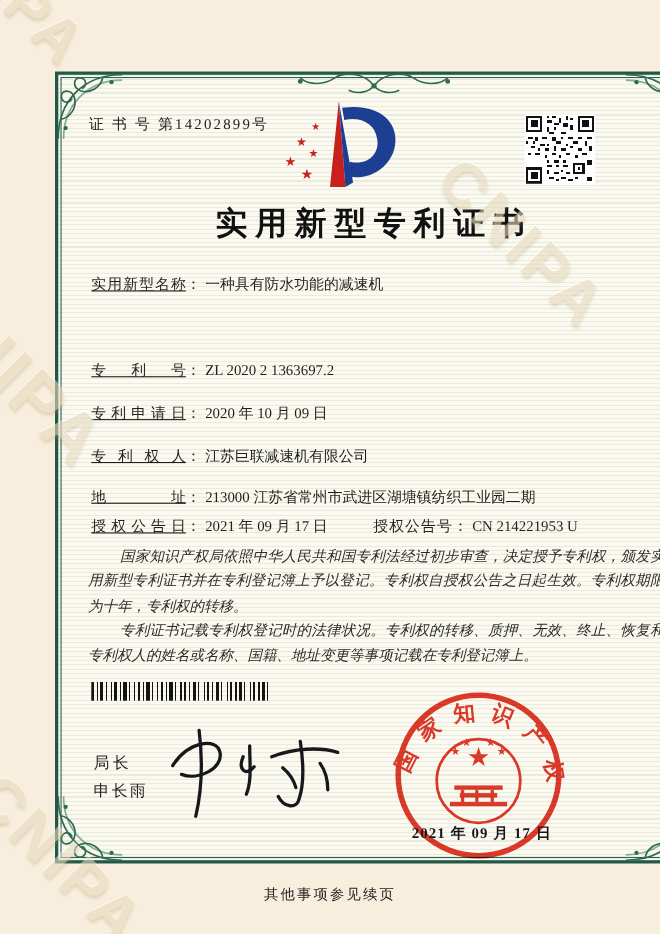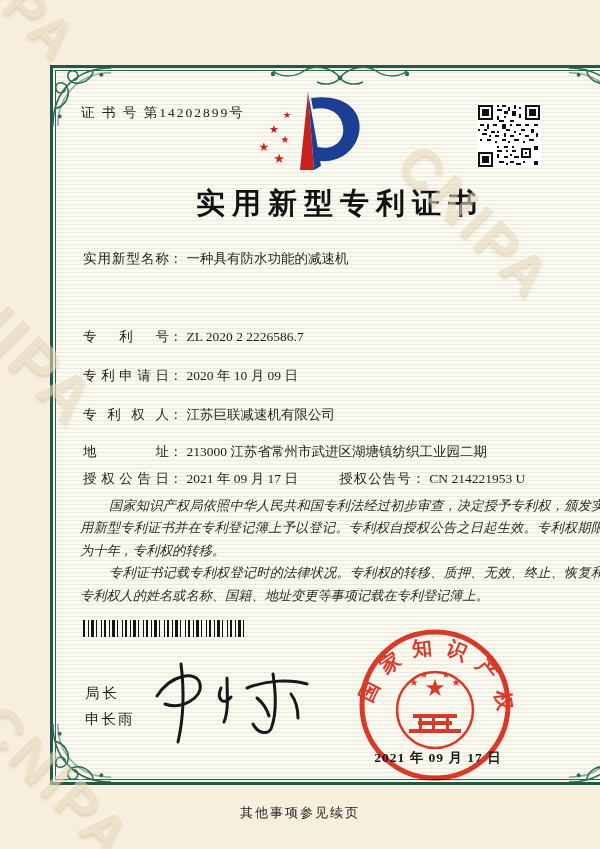--- a/index.html
+++ b/index.html
@@ -40,21 +40,21 @@
   
   .cert-no{position:absolute;left:28px;top:36px;font-size:13.5px;letter-spacing:2px;color:#222;}
   .logo{position:absolute;left:198px;top:18px;width:124px;height:96px;}
   .qr{position:absolute;left:424px;top:36px;width:62px;height:62px;background:#fff;padding:1px;}
   .title{
     position:absolute;left:0;top:116px;width:100%;text-align:center;
     font-size:29px;font-weight:bold;letter-spacing:7px;color:#111;
   }
   
   .row{position:absolute;left:30px;right:22px;font-size:13.5px;white-space:nowrap;}
-  .flabel{display:inline-block;width:86px;text-align:justify;text-align-last:justify;vertical-align:bottom;}
+  .flabel{display:inline-block;width:86px;text-align:justify;text-align-last:justify;vertical-align:bottom;text-decoration:underline;}
   .fcolon{display:inline-block;margin-right:4px;}
   .r1{top:182px}.r2{top:221px}.r3{top:260px}.r4{top:299px}.r5{top:338px}.r6{top:375px}.r7{top:402px}
   .grant2{margin-left:38px;}
   .grant2 .flabel2{letter-spacing:1px;}
   
   .paras{position:absolute;left:27px;right:23px;top:427px;
     font-size:13.2px;line-height:22.4px;text-align:justify;color:#2a2a2a;font-style:italic;}
   .paras p{margin:0;text-indent:2.2em;}
   
   .barcode{position:absolute;left:30px;top:552px;width:163px;height:17px;
@@ -246,21 +246,21 @@
         </g>
       </svg>
     </div>
 
     <div class="title">实用新型专利证书</div>
 
     <div class="row r1">
       <span class="flabel">实用新型名称</span><span class="fcolon">：</span><span>一种具有防水功能的减速机</span>
     </div>
     <div class="row r3">
-      <span class="flabel">专利号</span><span class="fcolon">：</span><span>ZL 2020 2 2226586.7</span>
+      <span class="flabel">专利号</span><span class="fcolon">：</span><span>ZL 2020 2 1363697.2</span>
     </div>
     <div class="row r4">
       <span class="flabel">专利申请日</span><span class="fcolon">：</span><span>2020 年 10 月 09 日</span>
     </div>
     <div class="row r5">
       <span class="flabel">专利权人</span><span class="fcolon">：</span><span>江苏巨联减速机有限公司</span>
     </div>
     <div class="row r6">
       <span class="flabel">地址</span><span class="fcolon">：</span><span>213000 江苏省常州市武进区湖塘镇纺织工业园二期</span>
     </div>

